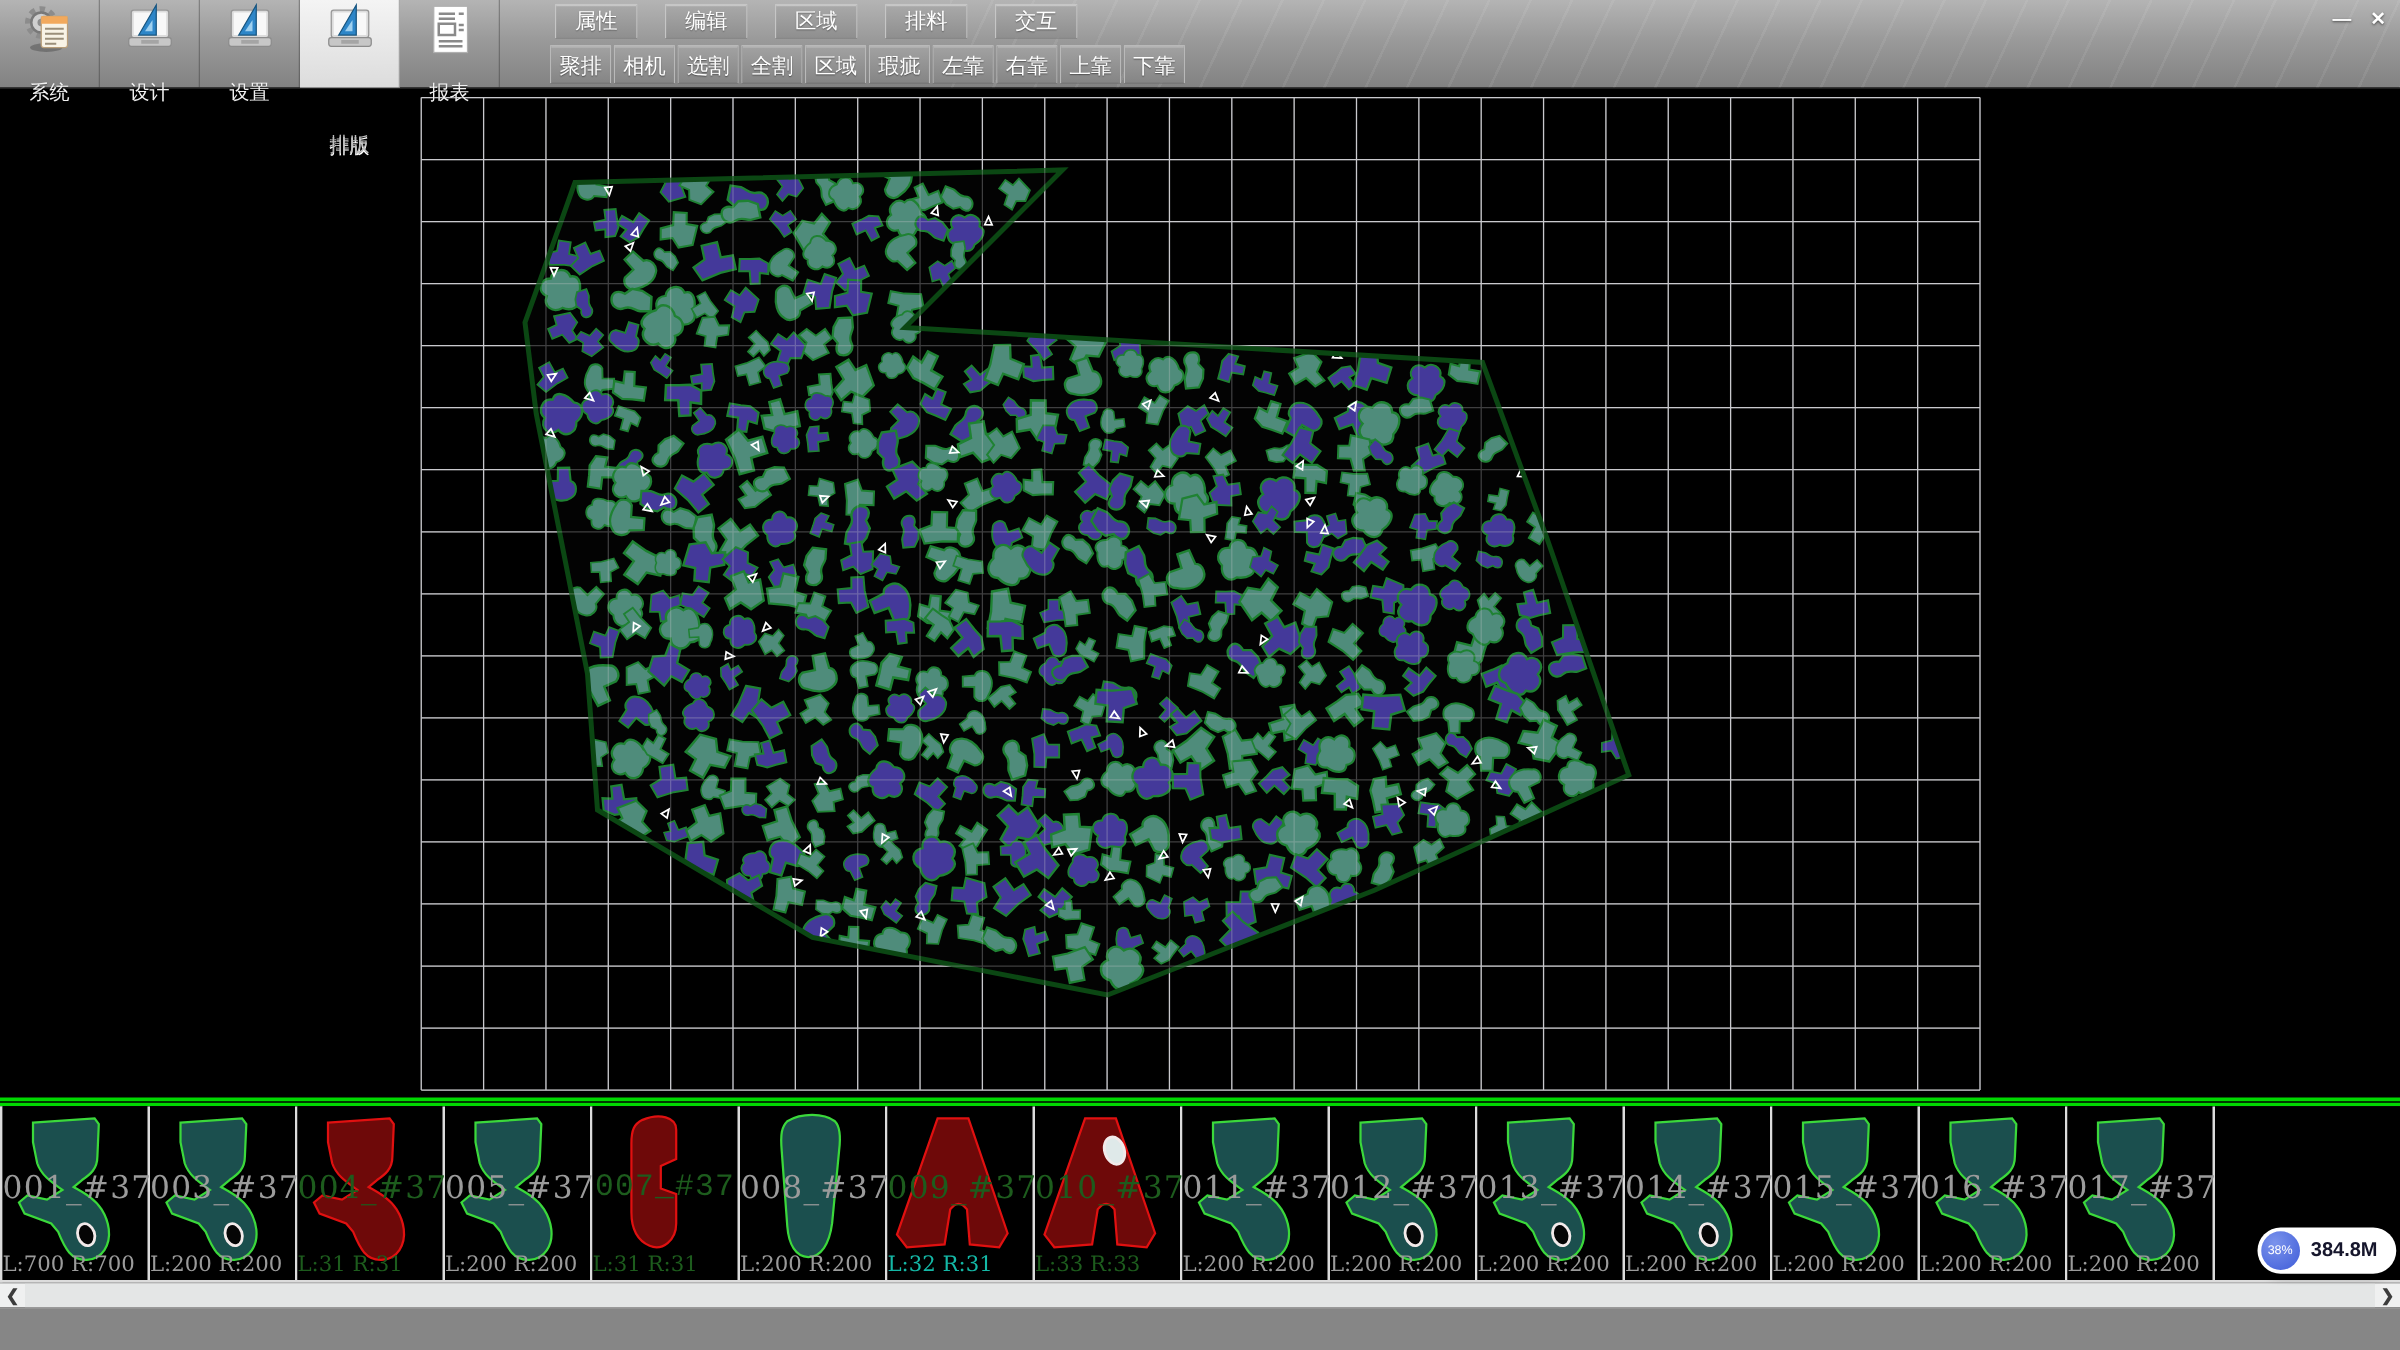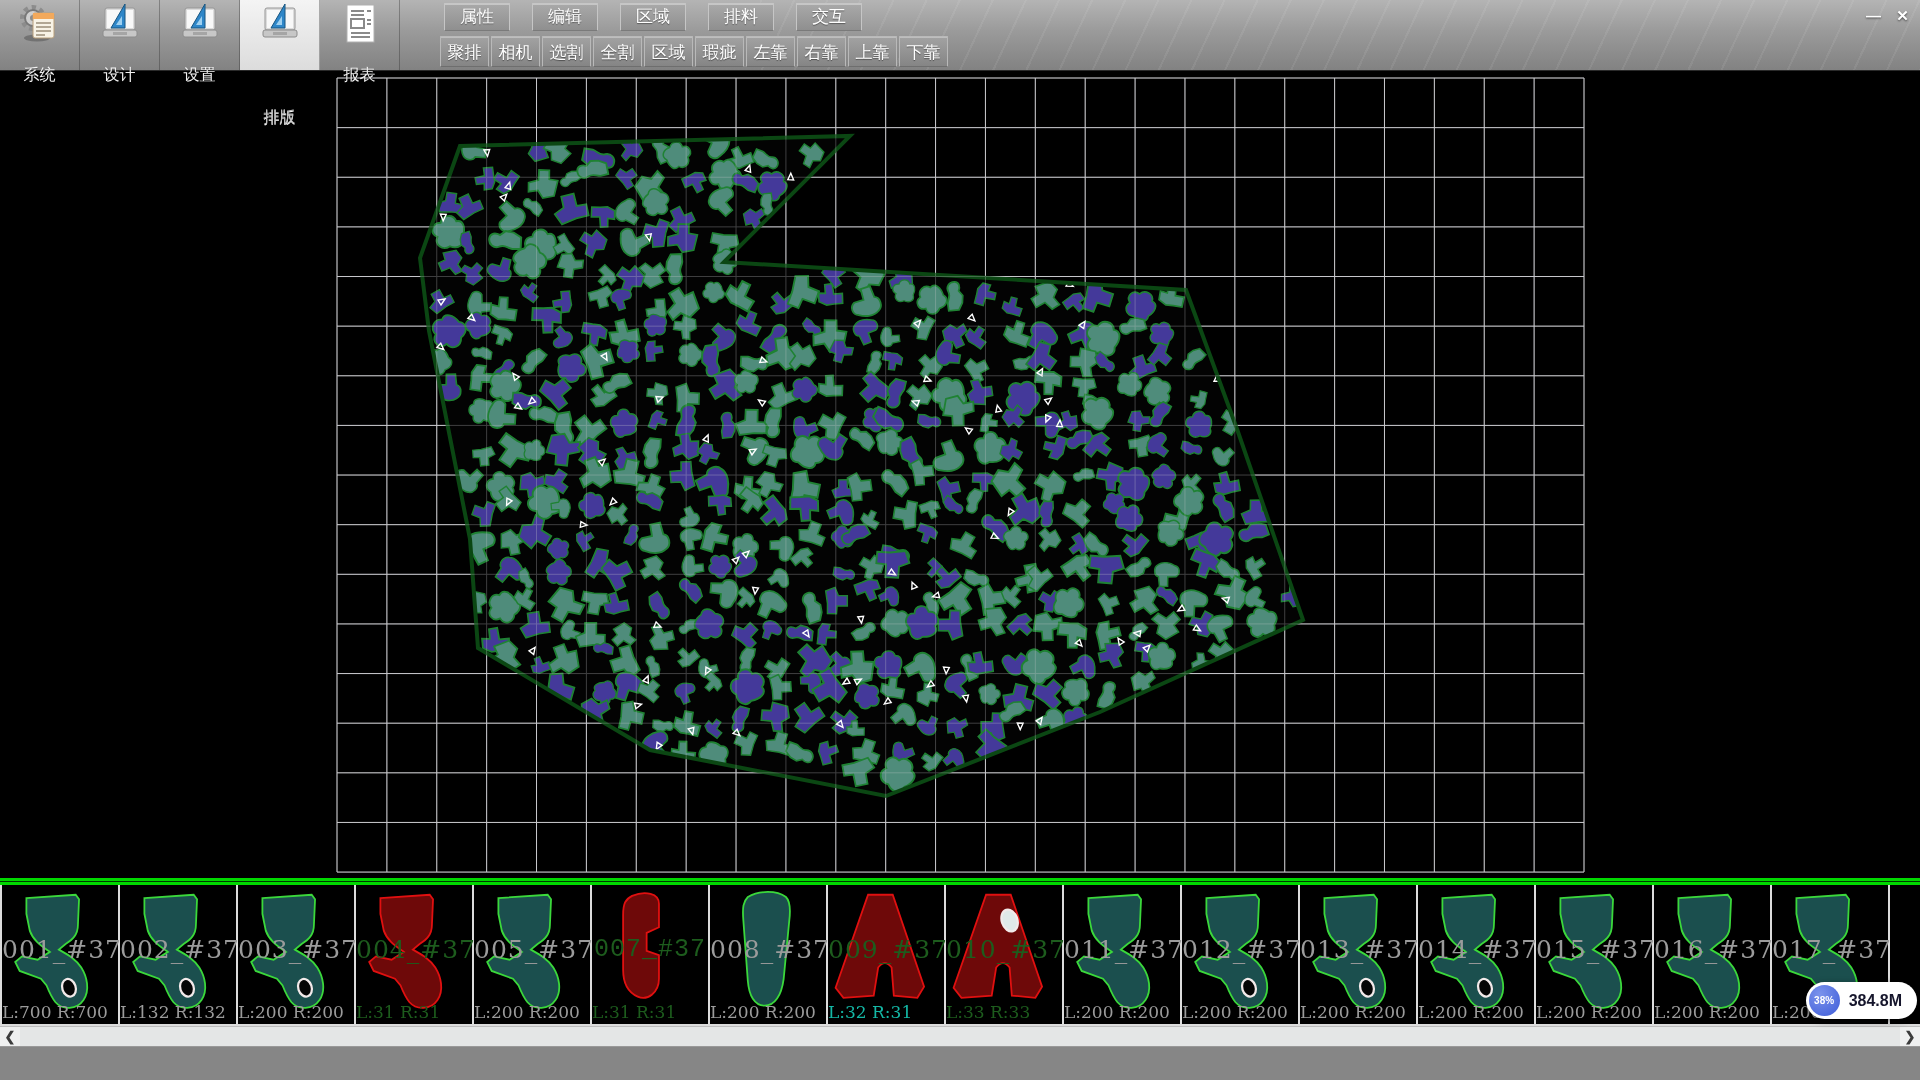--- a/index.html
+++ b/index.html
@@ -52,21 +52,21 @@
     font-family:"DejaVu Serif",serif;font-size:25px;letter-spacing:1px;z-index:2;}
   .cell .plr{position:absolute;left:0;right:0;bottom:2px;
     font-family:"DejaVu Serif",serif;font-size:17px;z-index:2;}
 
   
   .pill{position:absolute;right:3px;top:982px;height:37px;border-radius:19px;background:#fff;
     display:flex;align-items:center;padding:0 15px 0 3px;z-index:20;
     box-shadow:0 2px 7px rgba(0,0,0,.45);}
   .pill .pct{width:31px;height:31px;border-radius:50%;margin-right:9px;
     background:radial-gradient(circle at 35% 30%,#7b93ec,#3e5cd8);
-    color:#fff;font-size:10px;font-weight:bold;display:flex;align-items:center;justify-content:center;}
+    color:#fff;font-size:10px;font-weight:normal;display:flex;align-items:center;justify-content:center;}
   .pill .mem{font-size:16px;font-weight:bold;color:#16162c;}
 
   
   .hscroll{position:absolute;left:0;top:1026px;width:1920px;height:20px;background:#eff0f0;
     display:flex;align-items:center;justify-content:space-between;border-top:1px solid #bcbcbc;box-sizing:border-box;}
   .harrow{width:20px;text-align:center;color:#3c3c3c;font-size:13px;font-weight:bold;line-height:19px;}
   .hthumb{flex:1;height:100%;background:#e4e6e6;}
   .bottomstrip{position:absolute;left:0;top:1046px;width:1920px;height:34px;background:#868686;
     border-top:1px solid #999;box-sizing:border-box;}
 </style>
@@ -787,28 +787,20 @@
             <ellipse cx="58" cy="90" rx="6" ry="8" fill="#050505" stroke="#f2eaea" stroke-width="2" transform="rotate(-18 58 90)"></ellipse>
           </svg>
           <div class="pid" style="color: rgb(155, 155, 155);">001_#37</div>
           <div class="plr" style="color: rgb(155, 155, 155);">L:700 R:700</div>
         </div>
         <div class="cell">
           <svg viewBox="0 0 100 118">
             <path d="M20,10 L64,7 L67,11 L66,34 C66,43 61,47 55,51 L49,56 C56,60 64,64 69,72 C74,80 77,92 71,101 C65,110 52,110 46,103 C42,98 40,93 38,88 L33,82 L14,75 L10,67 L16,62 L30,65 L41,58 C34,53 26,48 23,39 L20,24 Z" fill="#1b4f4e" stroke="#3bd83b" stroke-width="1.6"></path>
             <ellipse cx="58" cy="90" rx="6" ry="8" fill="#050505" stroke="#f2eaea" stroke-width="2" transform="rotate(-18 58 90)"></ellipse>
           </svg>
-          <div class="pid" style="color: rgb(155, 155, 155);">002_#37</div>
-          <div class="plr" style="color: rgb(155, 155, 155);">L:132 R:132</div>
-        </div>
-        <div class="cell">
-          <svg viewBox="0 0 100 118">
-            <path d="M20,10 L64,7 L67,11 L66,34 C66,43 61,47 55,51 L49,56 C56,60 64,64 69,72 C74,80 77,92 71,101 C65,110 52,110 46,103 C42,98 40,93 38,88 L33,82 L14,75 L10,67 L16,62 L30,65 L41,58 C34,53 26,48 23,39 L20,24 Z" fill="#1b4f4e" stroke="#3bd83b" stroke-width="1.6"></path>
-            <ellipse cx="58" cy="90" rx="6" ry="8" fill="#050505" stroke="#f2eaea" stroke-width="2" transform="rotate(-18 58 90)"></ellipse>
-          </svg>
           <div class="pid" style="color: rgb(155, 155, 155);">003_#37</div>
           <div class="plr" style="color: rgb(155, 155, 155);">L:200 R:200</div>
         </div>
         <div class="cell">
           <svg viewBox="0 0 100 118">
             <path d="M20,10 L64,7 L67,11 L66,34 C66,43 61,47 55,51 L49,56 C56,60 64,64 69,72 C74,80 77,92 71,101 C65,110 52,110 46,103 C42,98 40,93 38,88 L33,82 L14,75 L10,67 L16,62 L30,65 L41,58 C34,53 26,48 23,39 L20,24 Z" fill="#6e0909" stroke="#e01010" stroke-width="1.6"></path>
           </svg>
           <div class="pid" style="color: rgb(29, 92, 29);">004_#37</div>
           <div class="plr" style="color: rgb(29, 92, 29);">L:31 R:31</div>
         </div>

